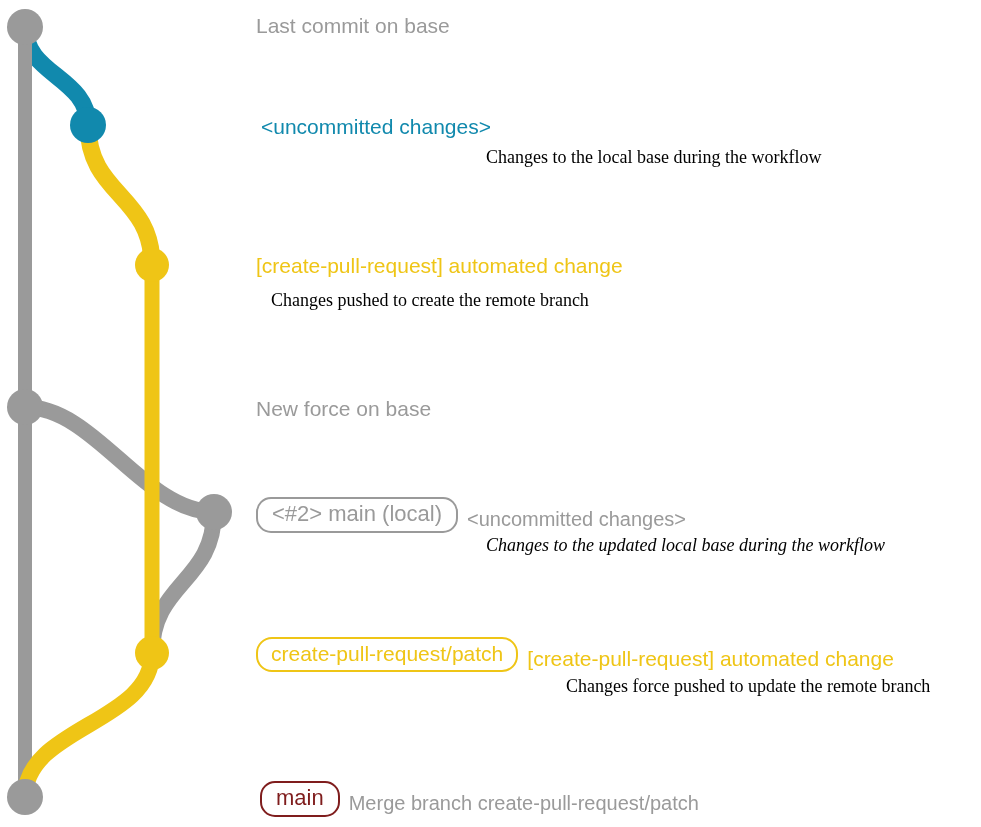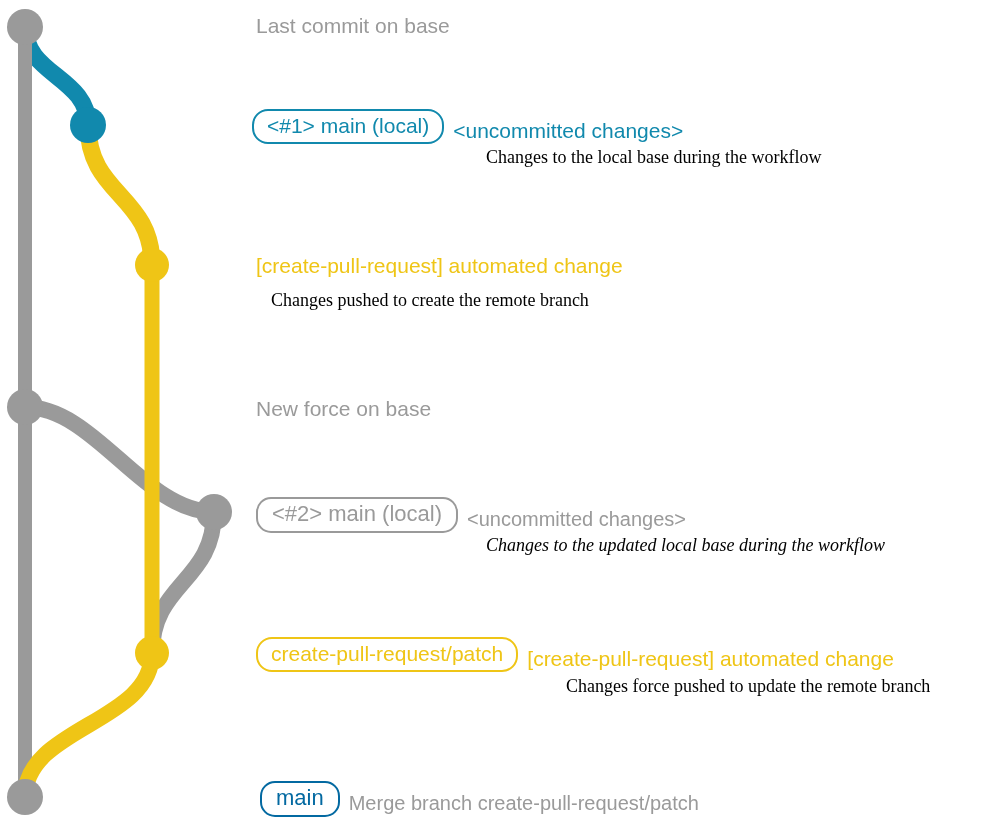--- a/index.html
+++ b/index.html
@@ -111,21 +111,20 @@
     <circle cx="152" cy="653" r="17" fill="#efc516"></circle>
     <circle cx="25" cy="797" r="18" fill="#9a9a9a"></circle>
   </g>
 </svg>
 
 <div class="layer">
 
   <div class="plain-msg" style="left:256px; top:15px; position:absolute; color:#9a9a9a;">Last commit on base</div>
 
   <div class="ref-line" style="left:252px; top:109px;">
-    <span class="ref-box" style="color:#1189ad;">&lt;#1&gt; main (local)</span>
     <span class="ref-msg" style="color:#1189ad;">&lt;uncommitted changes&gt;</span>
   </div>
   <div class="sub-note" style="left:486px; top:148px;">Changes to the local base during the workflow</div>
 
   <div class="plain-msg" style="left:256px; top:255px; position:absolute; color:#efc516;">[create-pull-request] automated change</div>
   <div class="sub-note" style="left:271px; top:291px;">Changes pushed to create the remote branch</div>
 
   <div class="plain-msg" style="left:256px; top:398px; position:absolute; color:#9a9a9a;">New force on base</div>
 
   <div class="ref-line" style="left:256px; top:497px;">
@@ -134,17 +133,17 @@
   </div>
   <div class="sub-note" style="left:486px; top:536px;font-style:italic;">Changes to the updated local base during the workflow</div>
 
   <div class="ref-line" style="left:256px; top:637px;">
     <span class="ref-box" style="color:#efc516;">create-pull-request/patch</span>
     <span class="ref-msg" style="color:#efc516;">[create-pull-request] automated change</span>
   </div>
   <div class="sub-note" style="left:566px; top:677px;">Changes force pushed to update the remote branch</div>
 
   <div class="ref-line" style="left:260px; top:781px;">
-    <span class="ref-box small" style="color:#0369a1;">main</span>
+    <span class="ref-box small" style="color:#7f1d1d;">main</span>
     <span class="ref-msg small" style="color:#9a9a9a;">Merge branch create-pull-request/patch</span>
   </div>
 
 </div>
 
 </body></html>

